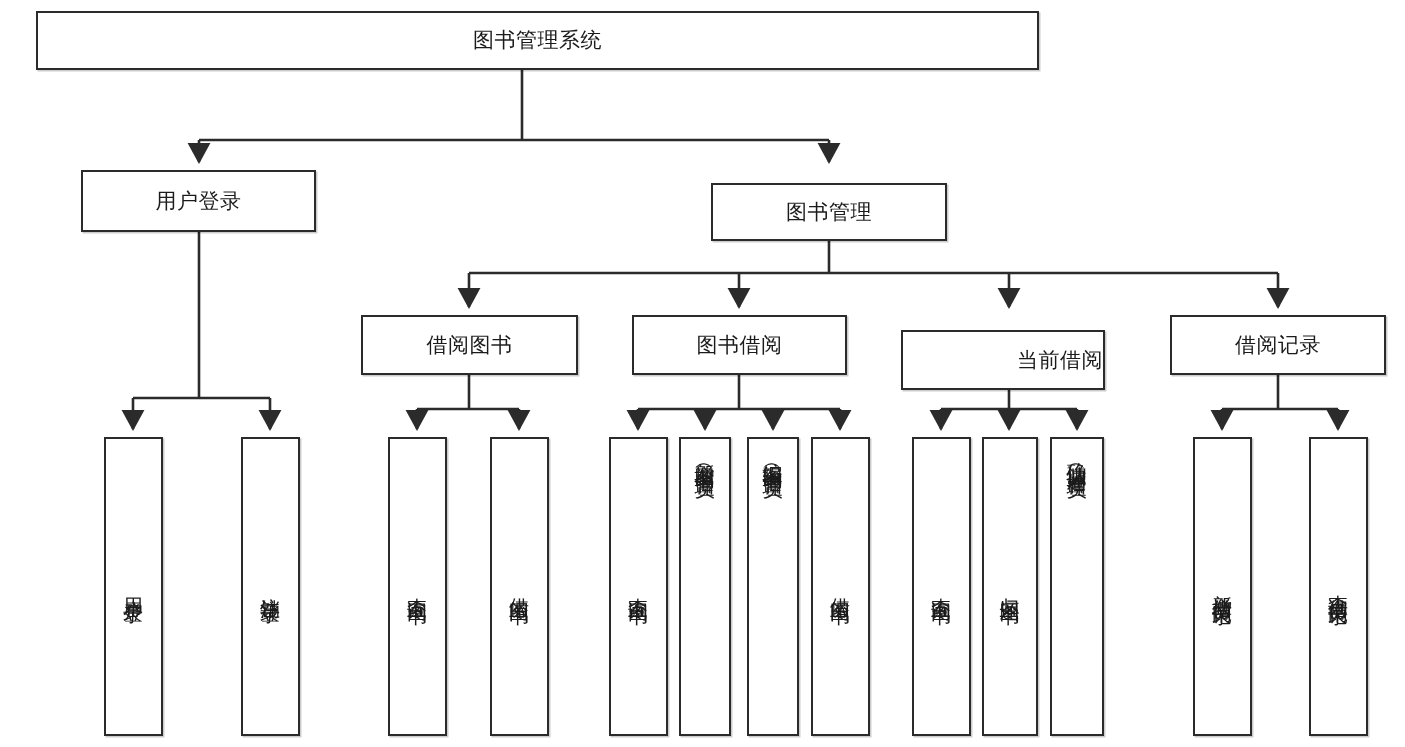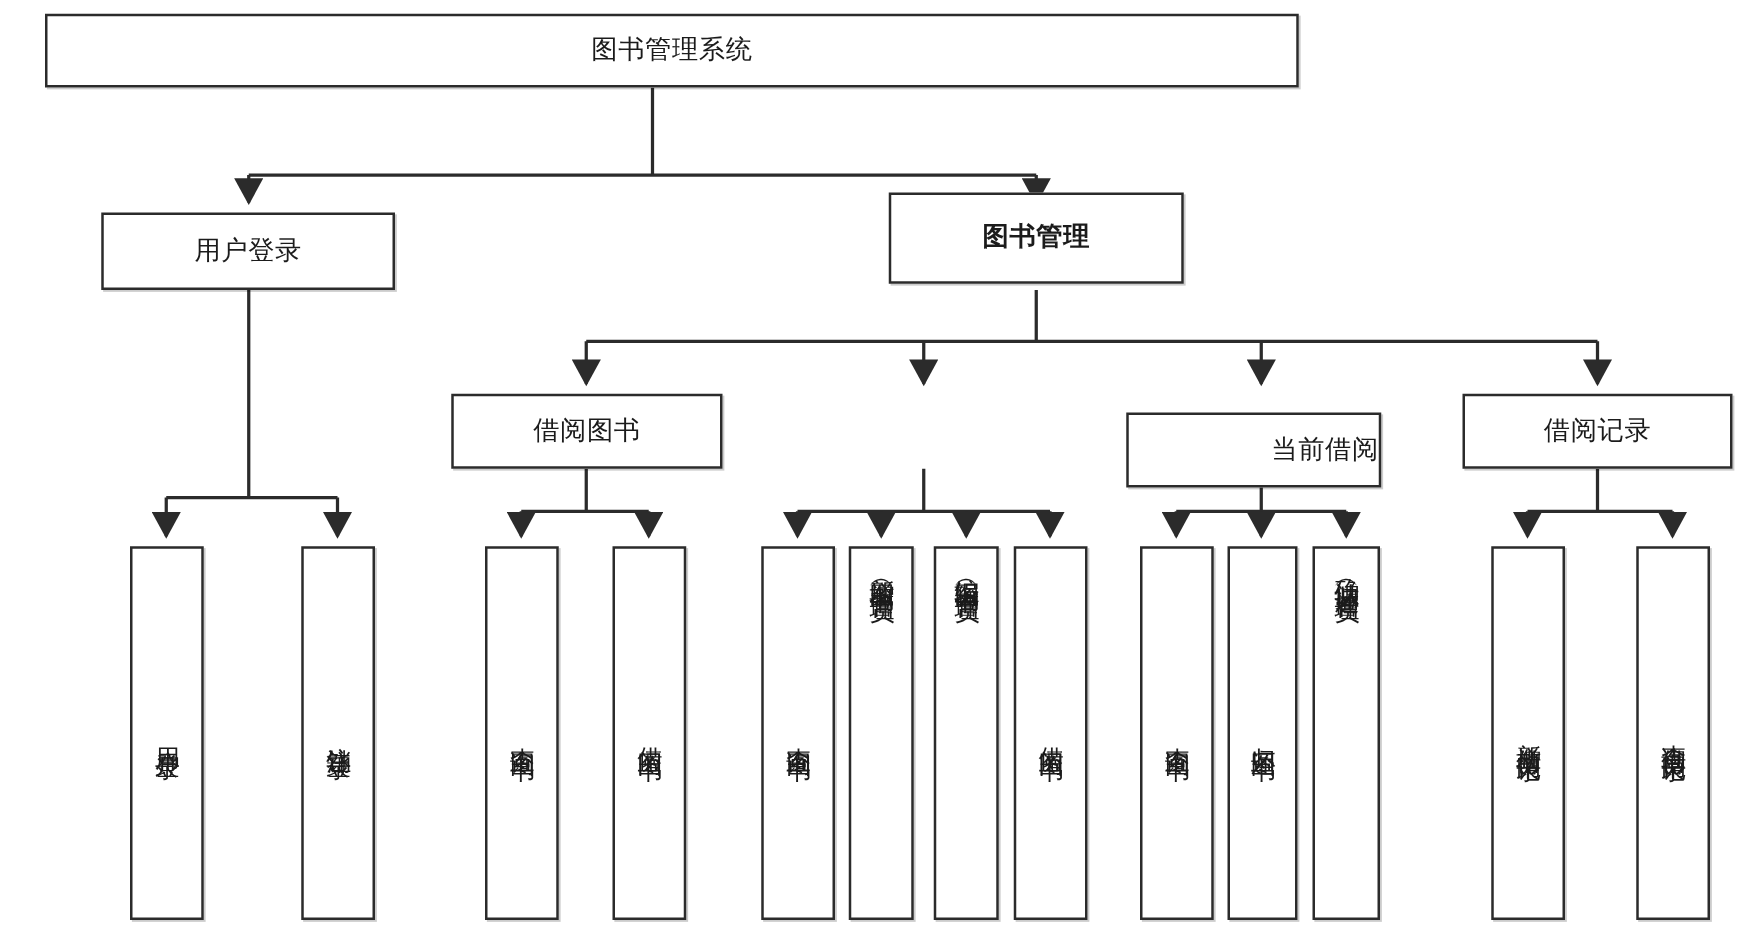--- a/index.html
+++ b/index.html
@@ -126,27 +126,30 @@
     </g>
   </svg>
 
   <div class="node horizontal" style="left:36px; top:11px; width:1003px; height:59px;">
     <span class="node-label">图书管理系统</span>
   </div>
 
   <div class="node horizontal" style="left:81px; top:170px; width:235px; height:62px;">
     <span class="node-label">用户登录</span>
   </div>
-  <div class="node horizontal" style="left:711px; top:154px; width:236px; height:73px;font-weight:bold;">
+  <div class="node horizontal" style="left:711px; top:183px; width:236px; height:58px;">
     <span class="node-label">图书管理</span>
   </div>
 
   <div class="node horizontal" style="left:361px; top:315px; width:217px; height:60px;">
     <span class="node-label">借阅图书</span>
   </div>
+  <div class="node horizontal" style="left:632px; top:315px; width:215px; height:60px;">
+    <span class="node-label">图书借阅</span>
+  </div>
   <div class="node horizontal" style="left:901px; top:330px; width:204px; height:60px;justify-content:flex-end;">
     <span class="node-label">当前借阅</span>
   </div>
   <div class="node horizontal" style="left:1170px; top:315px; width:216px; height:60px;">
     <span class="node-label">借阅记录</span>
   </div>
 
   <div class="node vertical centered" style="left:104px; top:437px; width:59px; height:299px;">
     <span class="node-label">用户登录</span>
   </div>

